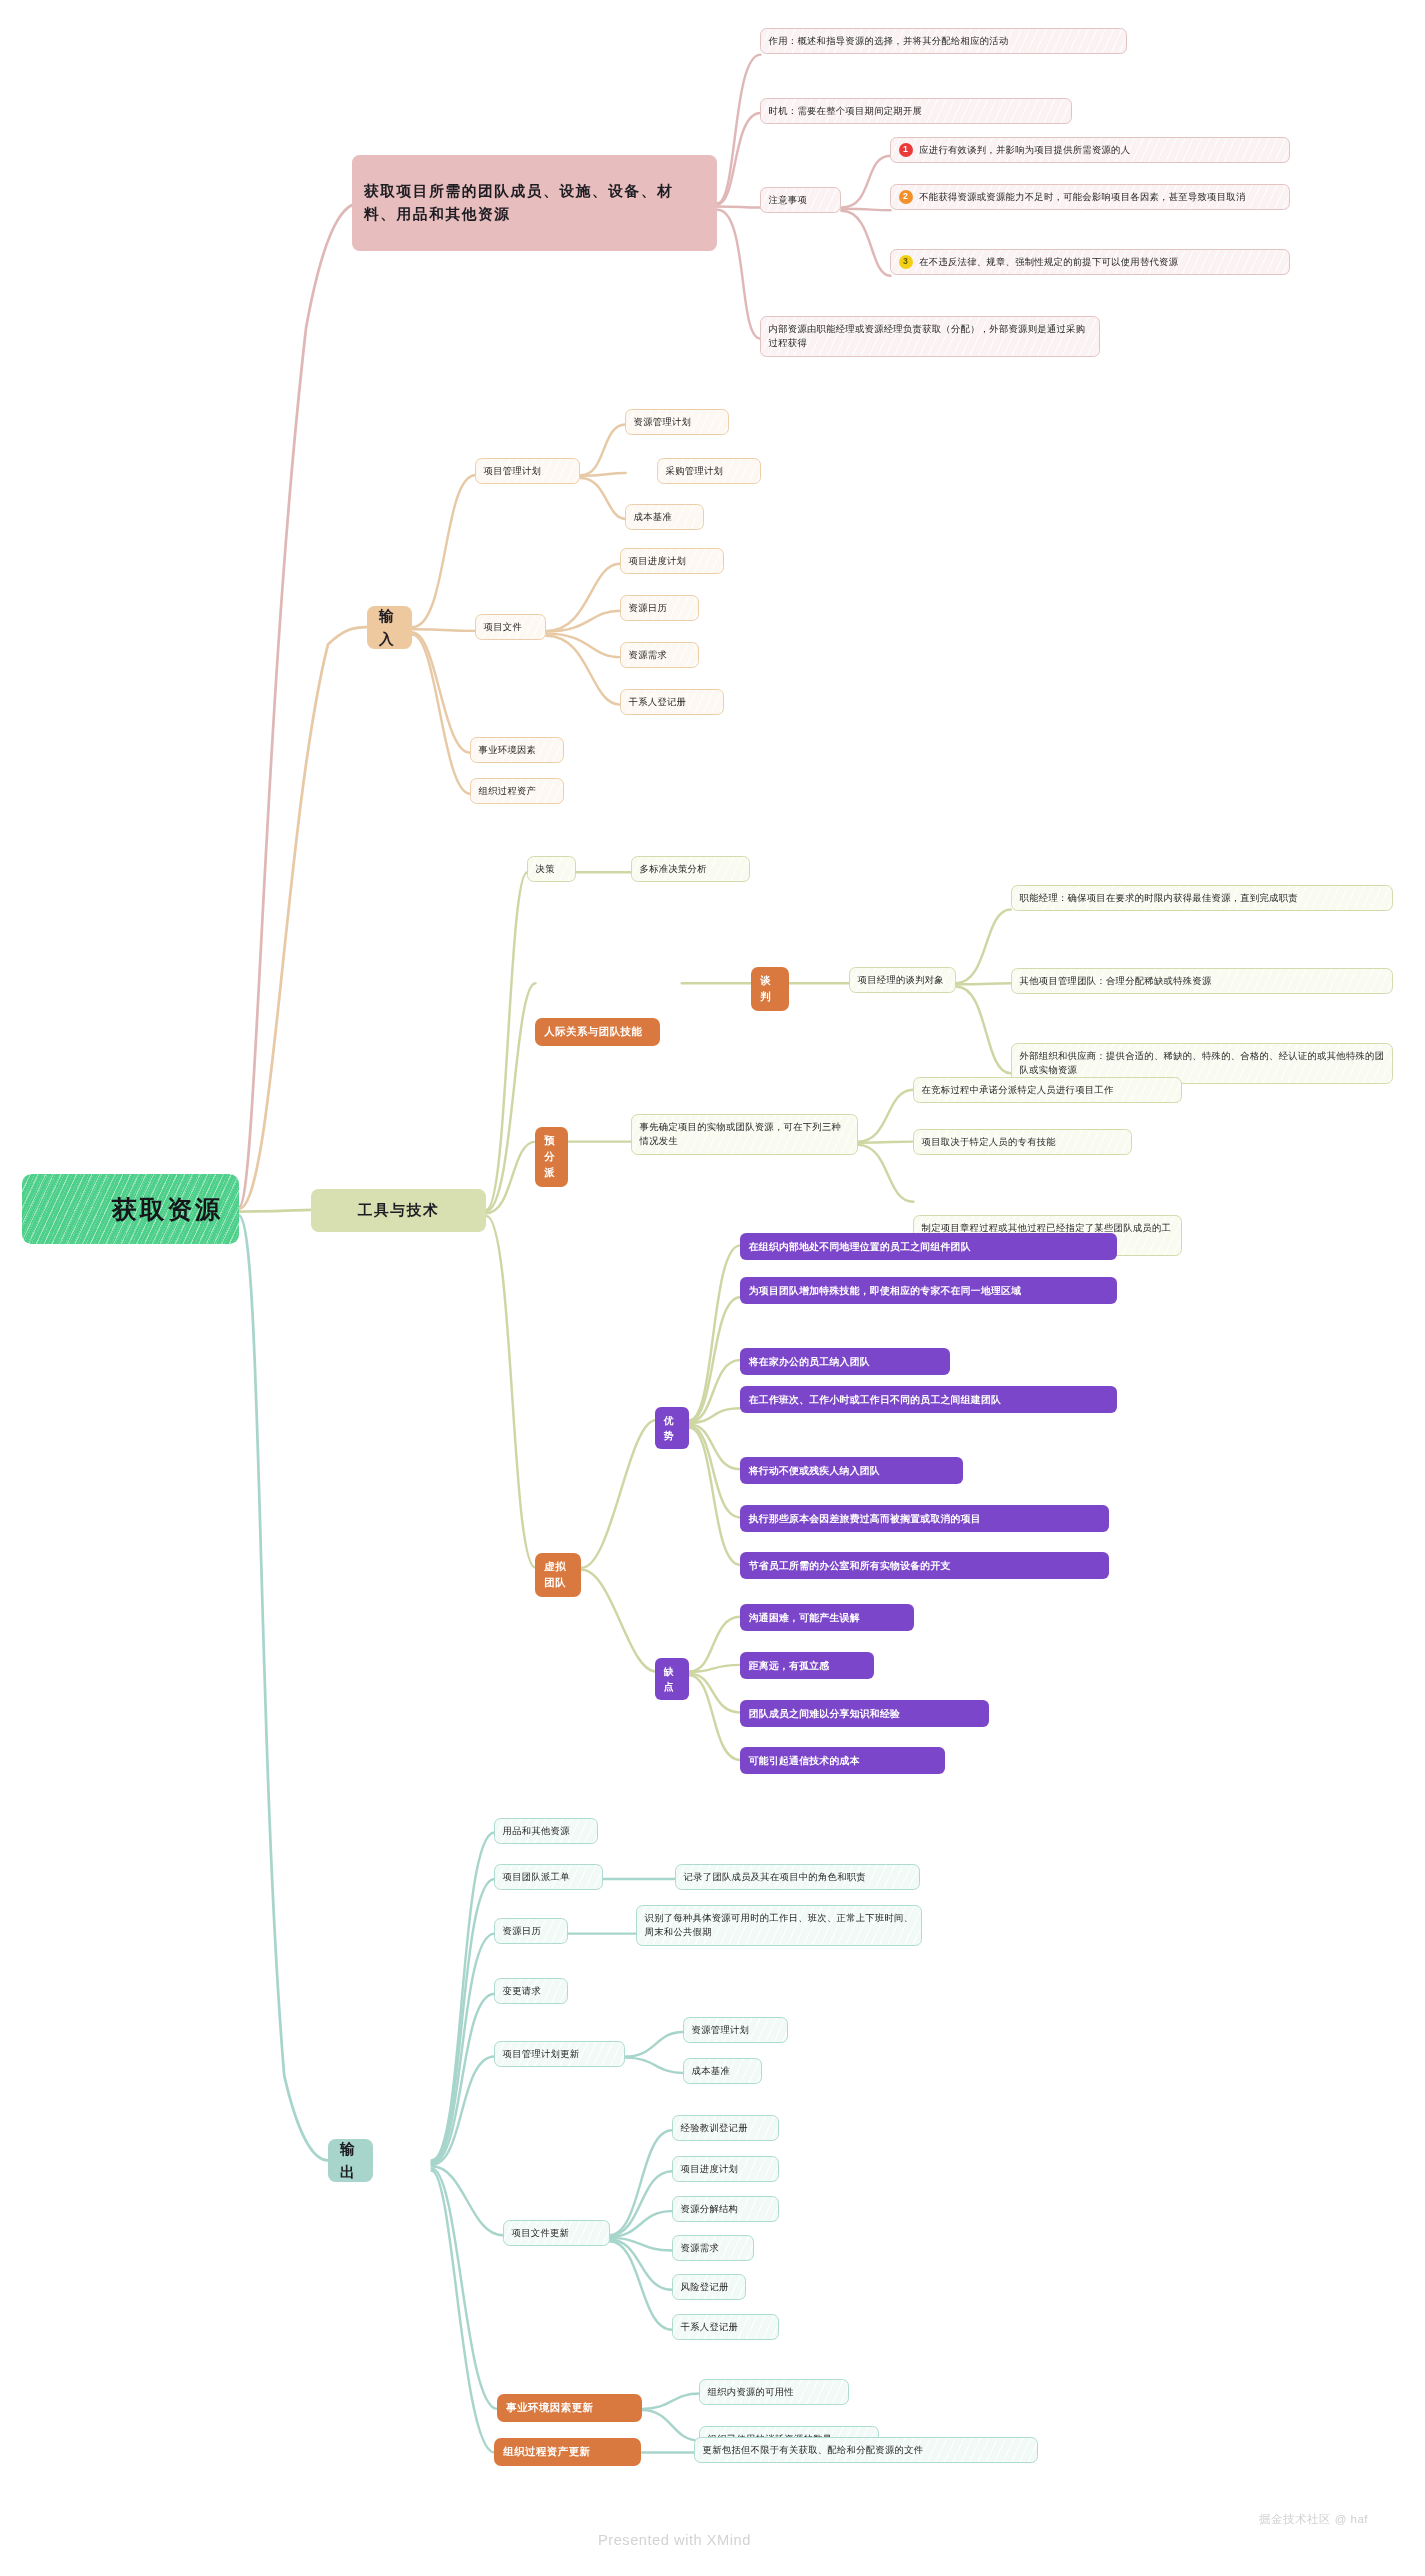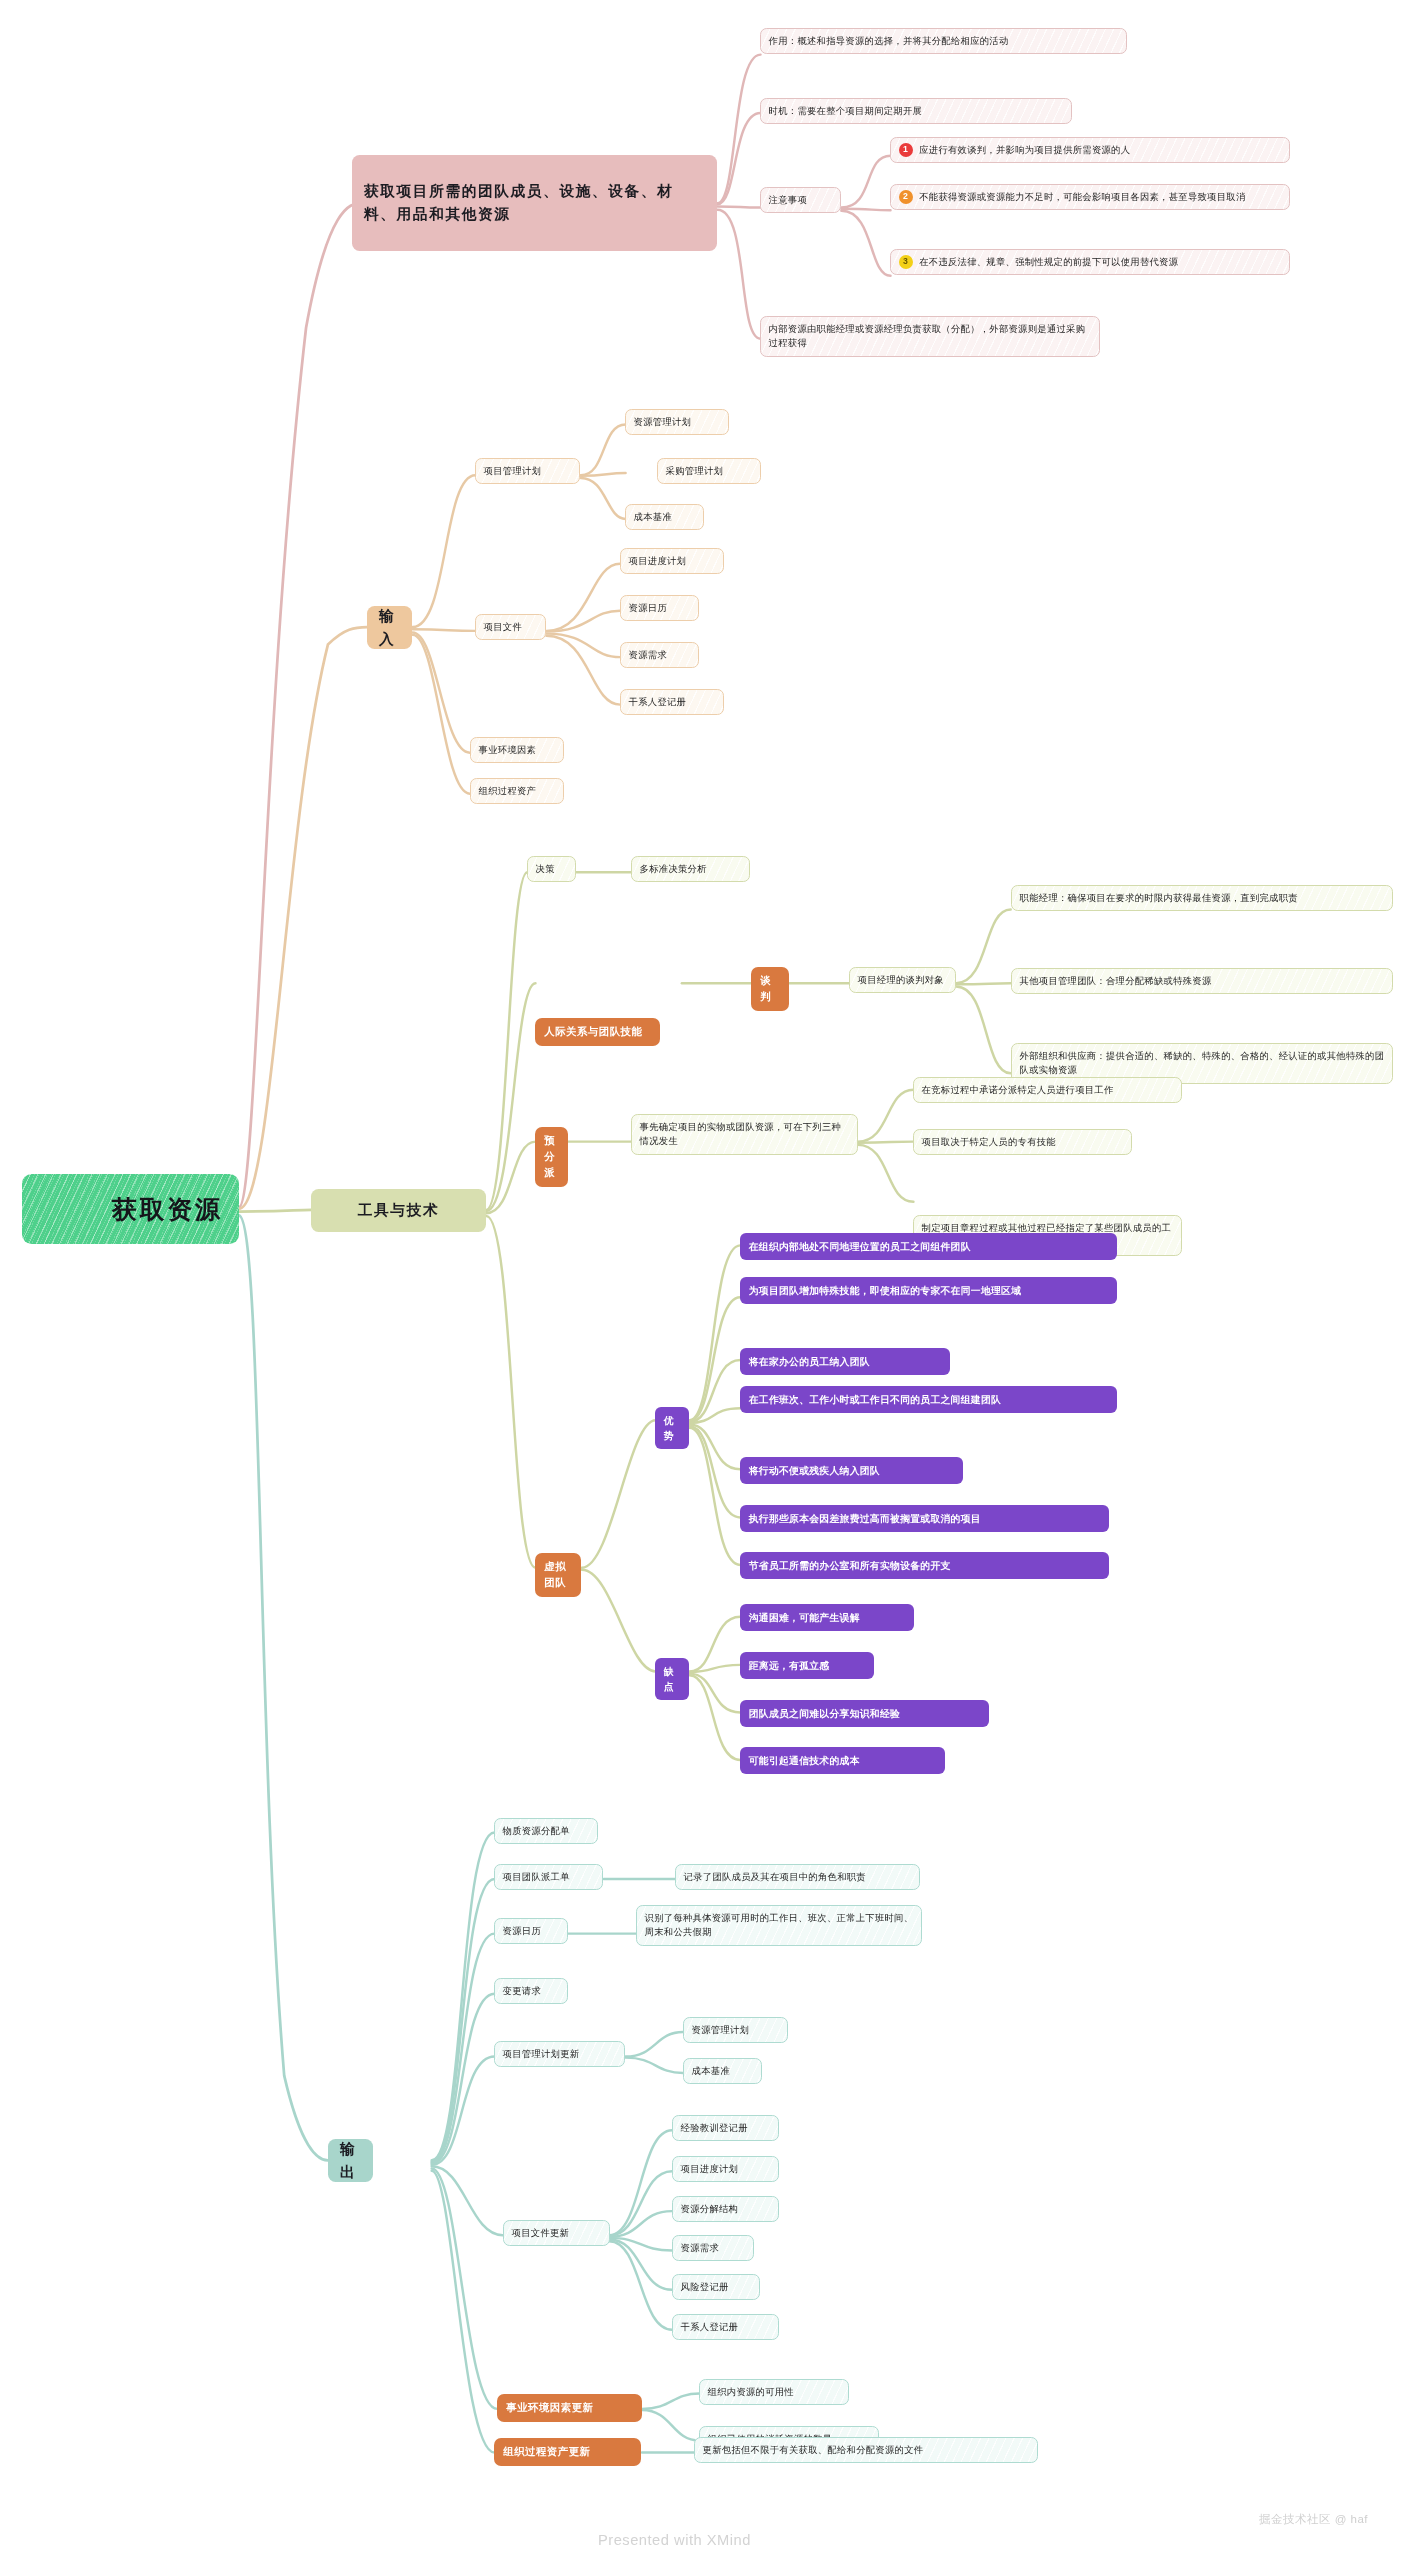--- a/index.html
+++ b/index.html
@@ -406,21 +406,21 @@
   </div>
   <div class="node fill-purple" style="left:740px; top:1747px; width:205px;">
     <span>可能引起通信技术的成本</span>
   </div>
 
   <div class="node main-head head-teal" style="left:328px; top:2139px; width:45px; height:43px; justify-content:center;">
     <span>输出</span>
   </div>
 
   <div class="node sub sub-teal" style="left:494px; top:1818px; width:104px;">
-    <span>物质资源分配单</span>
+    <span>用品和其他资源</span>
   </div>
 
   <div class="node sub sub-teal" style="left:494px; top:1864px; width:109px;">
     <span>项目团队派工单</span>
   </div>
   <div class="node sub sub-teal" style="left:675px; top:1864px; width:245px;">
     <span>记录了团队成员及其在项目中的角色和职责</span>
   </div>
 
   <div class="node sub sub-teal" style="left:494px; top:1918px; width:74px;">
@@ -452,21 +452,21 @@
   </div>
   <div class="node sub sub-teal" style="left:672px; top:2156px; width:107px;">
     <span>项目进度计划</span>
   </div>
   <div class="node sub sub-teal" style="left:672px; top:2196px; width:107px;">
     <span>资源分解结构</span>
   </div>
   <div class="node sub sub-teal" style="left:672px; top:2235px; width:82px;">
     <span>资源需求</span>
   </div>
-  <div class="node sub sub-teal" style="left:672px; top:2274px; width:88px;text-align:right;">
+  <div class="node sub sub-teal" style="left:672px; top:2274px; width:74px;text-align:right;">
     <span>风险登记册</span>
   </div>
   <div class="node sub sub-teal" style="left:672px; top:2314px; width:107px;">
     <span>干系人登记册</span>
   </div>
 
   <div class="node fill-orange" style="left:497px; top:2394px; width:145px;">
     <span>事业环境因素更新</span>
   </div>
   <div class="node sub sub-teal" style="left:699px; top:2379px; width:150px;">

